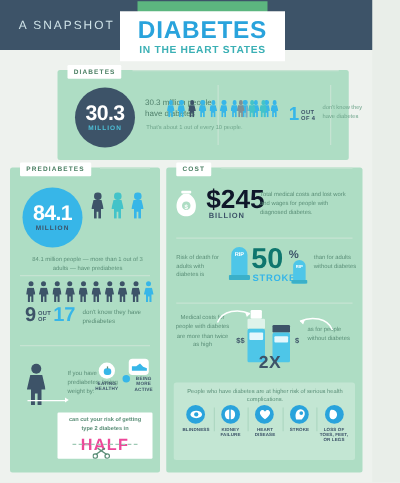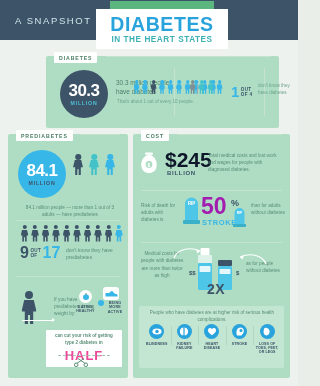--- a/index.html
+++ b/index.html
@@ -137,21 +137,21 @@
   .cut-line { position:absolute; left:8px; right:8px; top:50%; border-top:1px dashed #9fc9b5; }
 
   
   #panel-cost { left:133px; top:134px; width:157px; height:244px; }
   #txt-245 { position:absolute; left:75px; top:18px; width:76px; font-size:4.7px; color:#5a8e77; line-height:1.5; }
   .bignum { position:absolute; color:#0f172a; font-weight:bold; }
   #num-245 { left:32px; top:16px; font-size:21px; line-height:20px; }
   #lbl-245 { position:absolute; left:34px; top:36px; font-size:6px; font-weight:bold; color:#3d5368; letter-spacing:0.7px; }
 
   #txt-riskdeath { position:absolute; left:8px; top:68px; width:40px; font-size:4.7px; color:#5a8e77; line-height:1.5; }
-  #num-50 { left:68px; top:62px; font-size:23px; line-height:21px; color:#a21caf; }
+  #num-50 { left:68px; top:62px; font-size:23px; line-height:21px; color:#0f766e; }
   #pct-50 { position:absolute; left:98px; top:64px; font-size:9px; font-weight:bold; color:#3d5368; }
   #lbl-higher { position:absolute; left:69px; top:84px; font-size:7.5px; font-weight:bold; color:#37b6e8; letter-spacing:0.6px; }
   #txt-thanfor { position:absolute; left:118px; top:68px; width:35px; font-size:4.7px; color:#5a8e77; line-height:1.5; }
 
   #txt-medcost { position:absolute; left:6px; top:116px; width:46px; font-size:4.7px; color:#5a8e77; line-height:1.55; text-align:center; }
   #num-2x { position:absolute; left:74px; top:147px; font-size:14px; font-weight:bold; color:#3d5368; letter-spacing:0.5px; }
   #txt-asfor { position:absolute; left:113px; top:126px; width:40px; font-size:4.7px; color:#5a8e77; line-height:1.5; }
 
   .comp-box {
     position:absolute; left:6px; top:172px; width:145px; height:62px;

